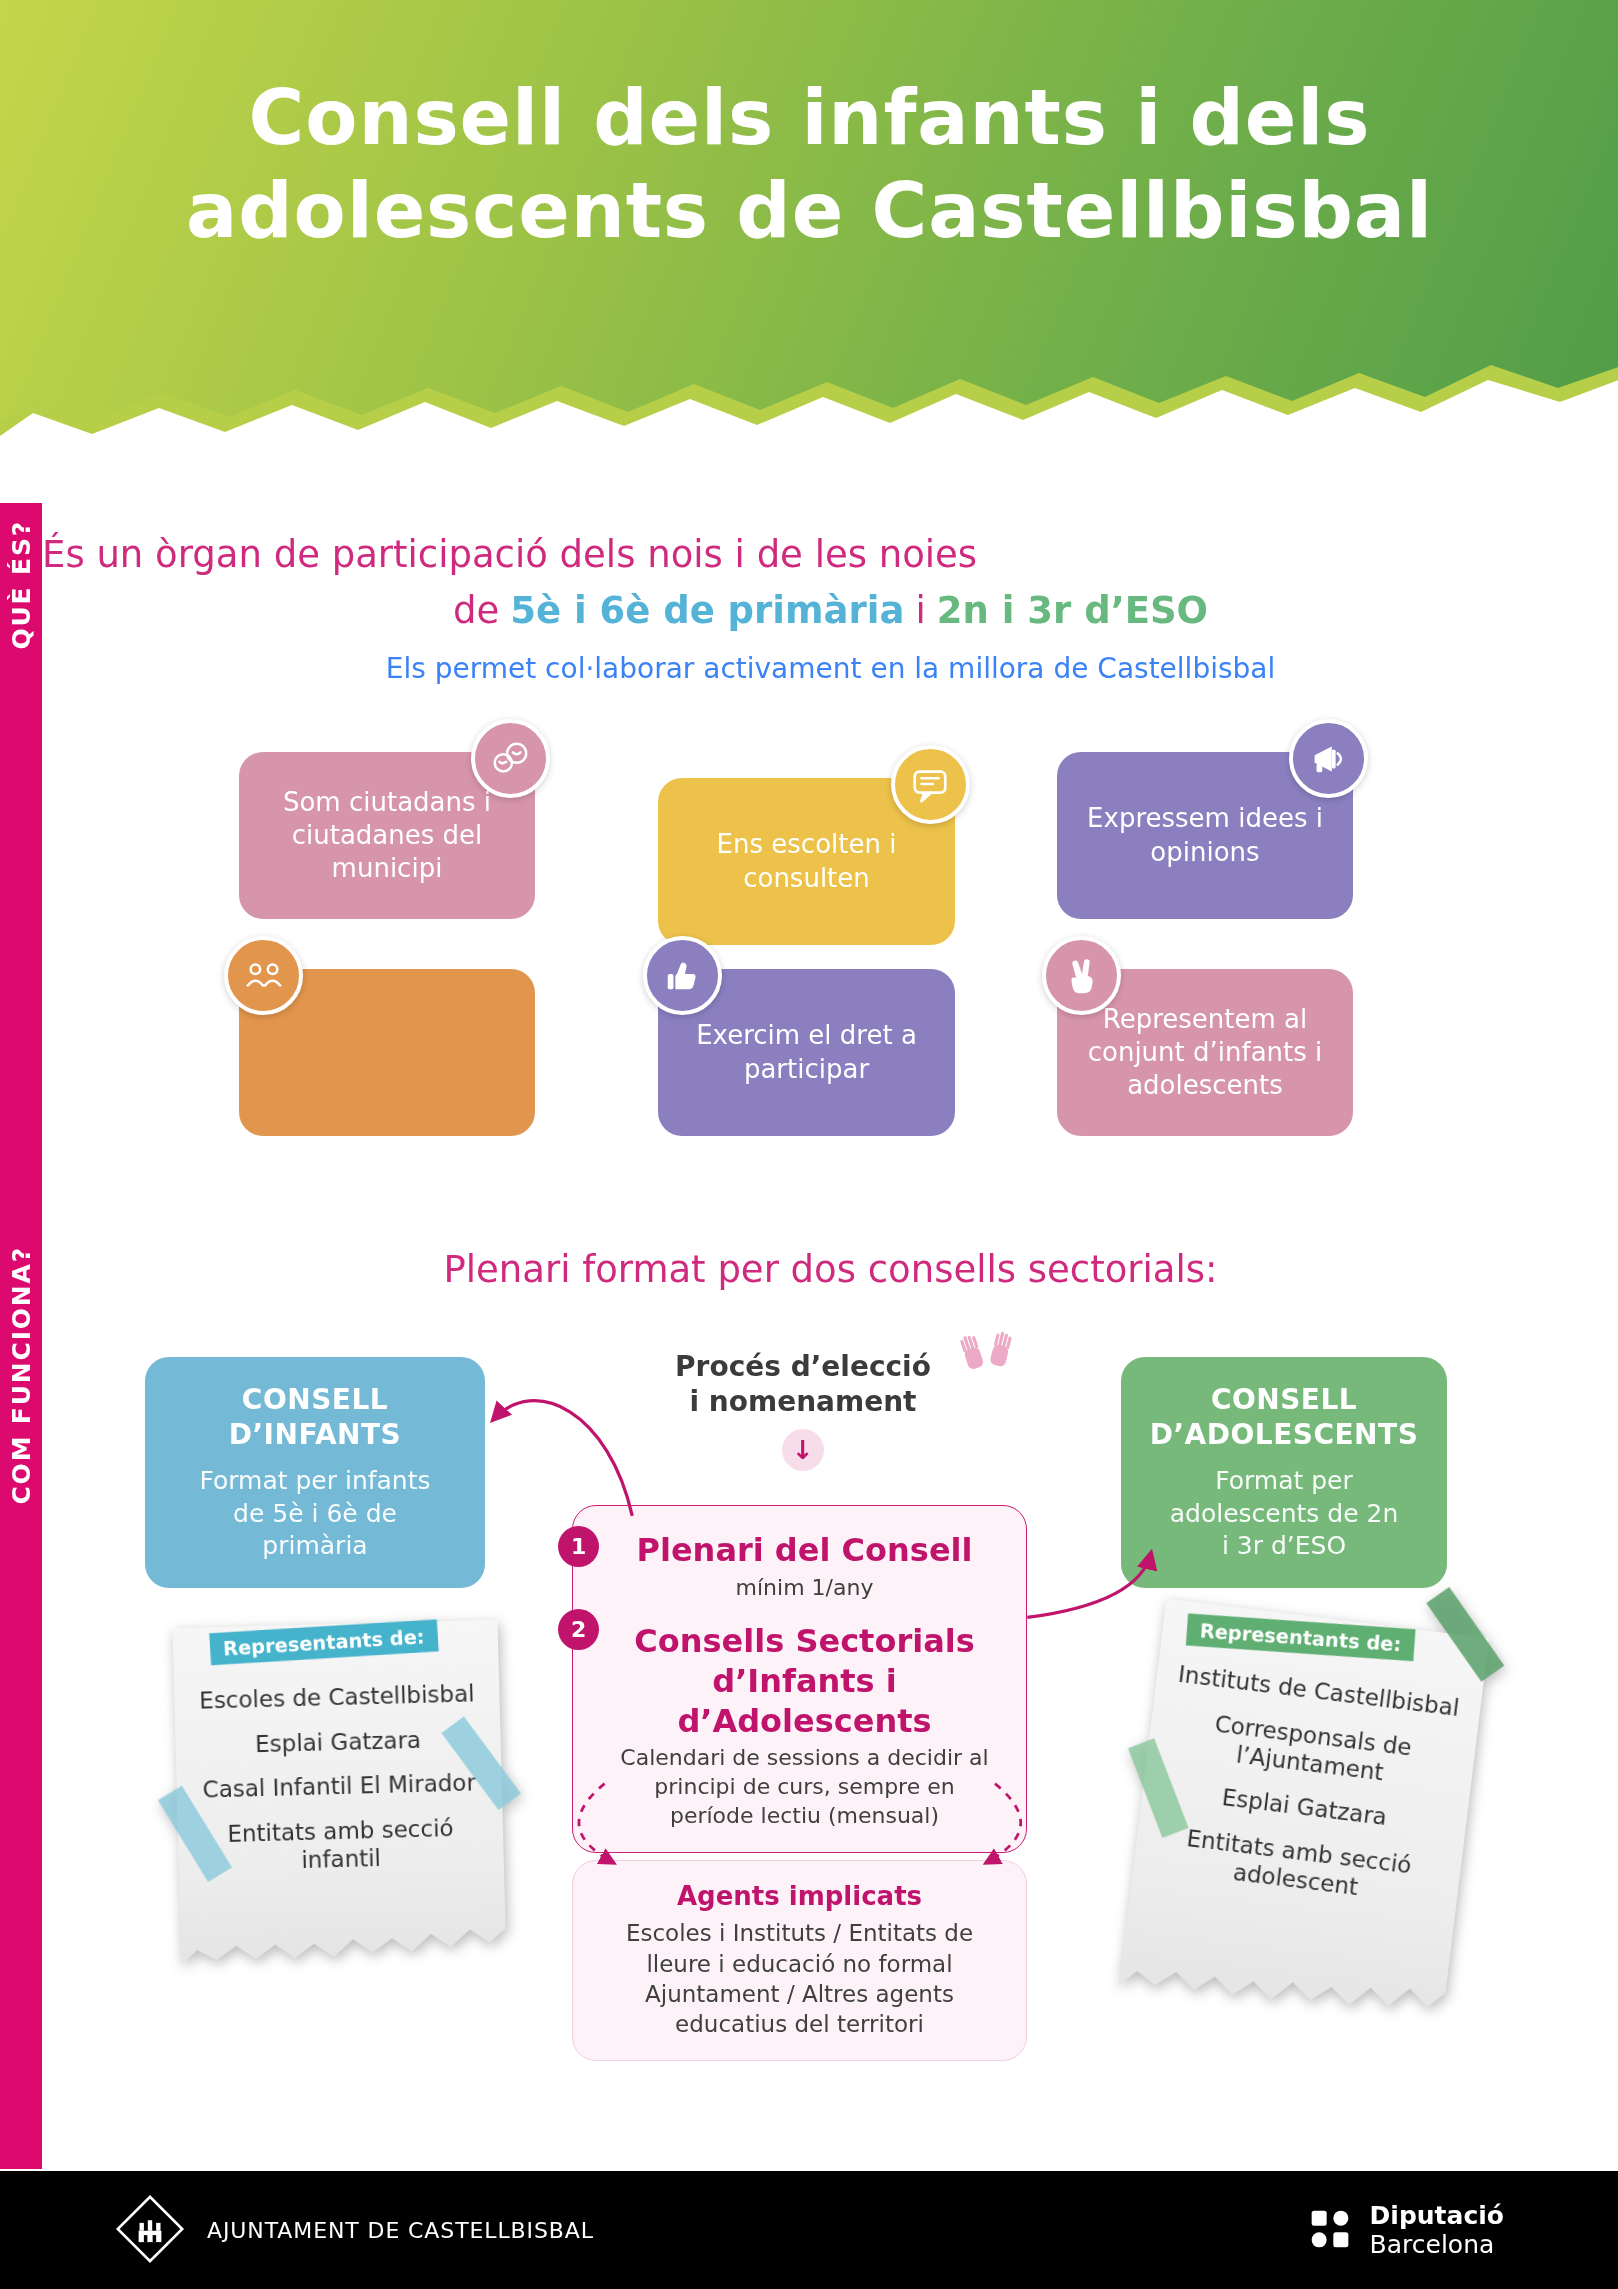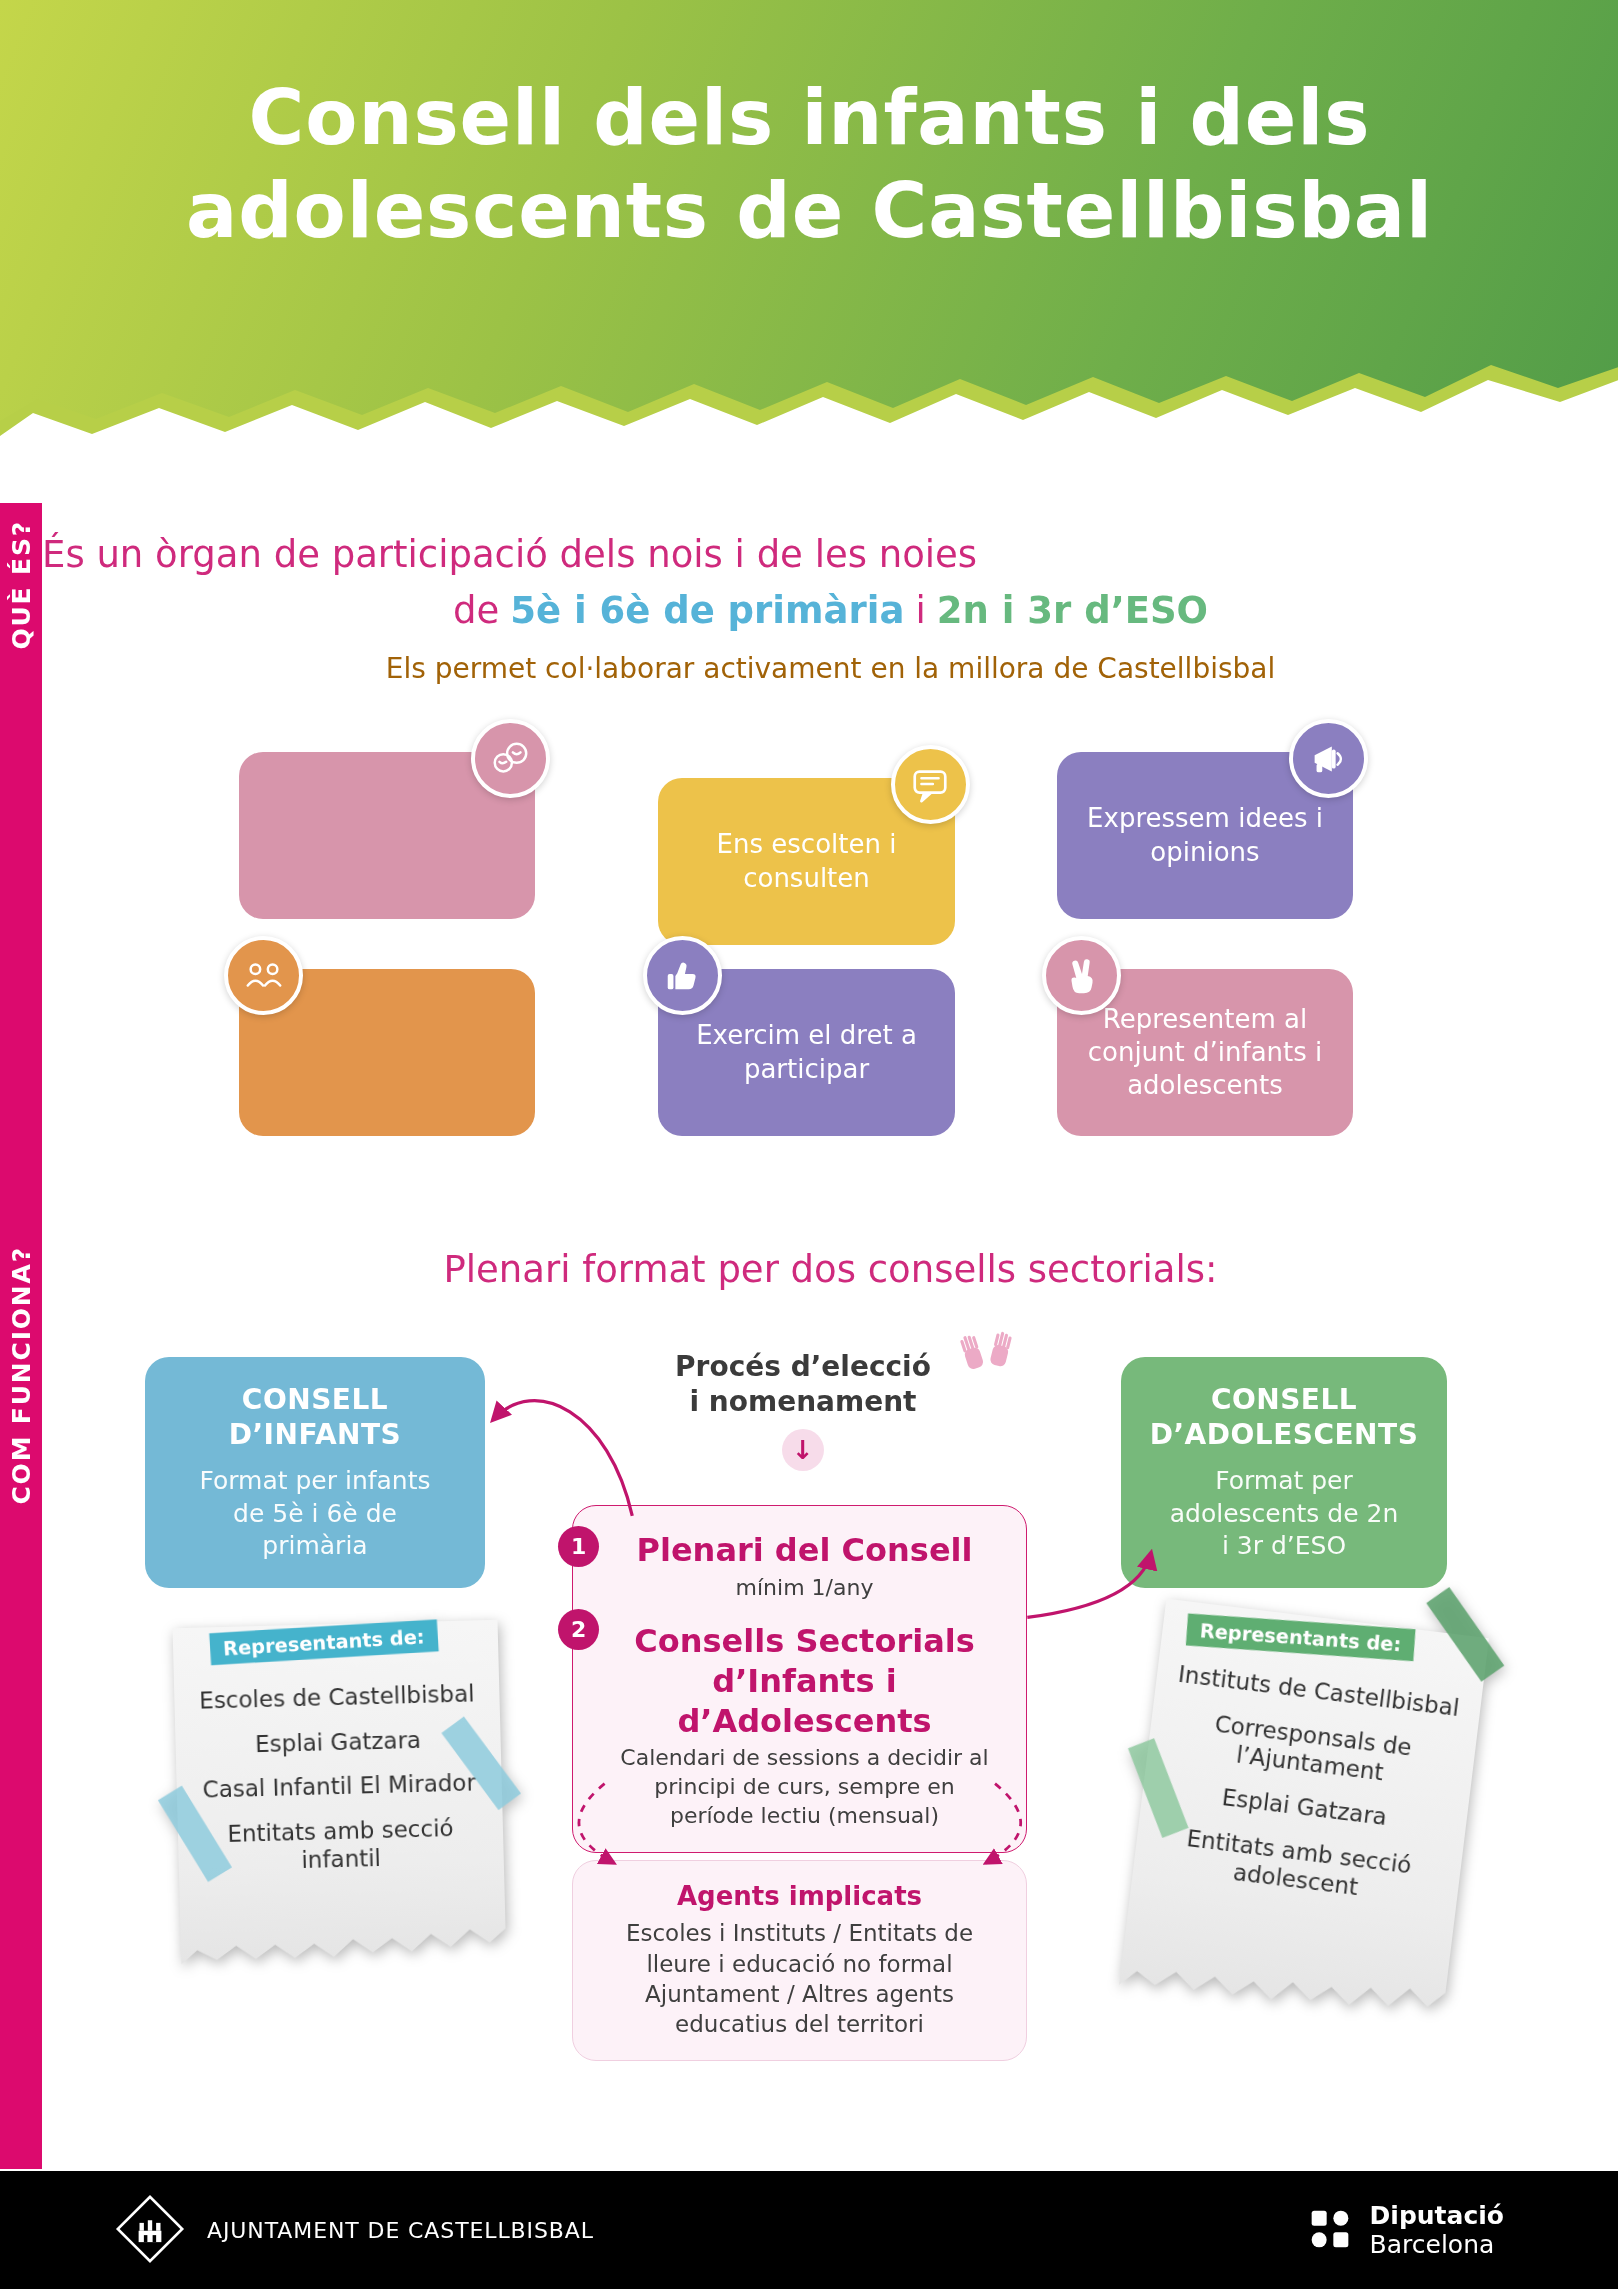--- a/index.html
+++ b/index.html
@@ -23,21 +23,21 @@
     font-weight:bold;font-size:25px;letter-spacing:1.8px;white-space:nowrap;}
   .sl-que{top:16.6px;}
   .sl-com{top:743px;}
 
   
   .s1-h1{position:absolute;top:533px;left:42px;right:0;color:#cf2a7d;font-size:37px;}
   .s1-h2{position:absolute;top:589px;left:42px;right:0;text-align:center;color:#cf2a7d;font-size:37px;}
   .s1-h2 .part{margin:0 5.5px;}
   .s1-h2 .blue{color:#56b3d8;font-weight:bold;}
   .s1-h2 .green{color:#67b97f;font-weight:bold;}
-  .s1-sub{position:absolute;top:652px;left:42px;right:0;text-align:center;color:#a16207;font-size:28px;}
+  .s1-sub{position:absolute;top:652px;left:42px;right:0;text-align:center;color:#3b82f6;font-size:28px;}
 
   .card{position:absolute;width:296px;height:167px;border-radius:24px;display:flex;
     align-items:center;justify-content:center;padding:0 24px;box-sizing:border-box;}
   .card-text{color:#fff;font-size:26px;text-align:center;line-height:1.28;}
   .bg-pink{background:#d795ab;}  .bg-yellow{background:#edc24a;}
   .bg-purple{background:#8b7fc0;} .bg-orange{background:#e2954c;}
   .c1{left:239px;top:752px;}  .c2{left:658px;top:752px;width:297px;margin-top:26px;}  .c3{left:1057px;top:752px;}
   .c4{left:239px;top:969px;} .c5{left:658px;top:969px;width:297px;} .c6{left:1057px;top:969px;}
   .icon-circle{position:absolute;width:79px;height:79px;border-radius:50%;border:4.6px solid #fff;
     box-shadow:0 1.8px 7.4px rgba(0,0,0,.18);display:flex;align-items:center;justify-content:center;box-sizing:border-box;}
@@ -137,20 +137,21 @@
     <div class="icon-circle bg-pink ic-right">
       <svg viewBox="0 0 44 44" width="42" height="42">
           <g fill="none" stroke="#fff" stroke-width="2.6" stroke-linecap="round">
             <circle cx="15" cy="26" r="9"></circle>
             <circle cx="29" cy="16" r="10"></circle>
             <path d="M25 15 q4 4 8 0"></path>
             <path d="M11 25 q3 3 7 0"></path>
           </g>
         </svg>
     </div>
+    <div class="card-text">Som ciutadans i ciutadanes del municipi</div>
   </div>
 
   <div class="card bg-yellow c2">
     <div class="icon-circle bg-yellow ic-right">
       <svg viewBox="0 0 44 44" width="42" height="42">
           <g fill="none" stroke="#fff" stroke-width="2.8" stroke-linejoin="round">
             <rect x="6" y="8" width="32" height="22" rx="5"></rect>
             <path d="M16 30 l-3 9 10-9" fill="#fff"></path>
           </g>
           <g stroke="#fff" stroke-width="2.6" stroke-linecap="round">

